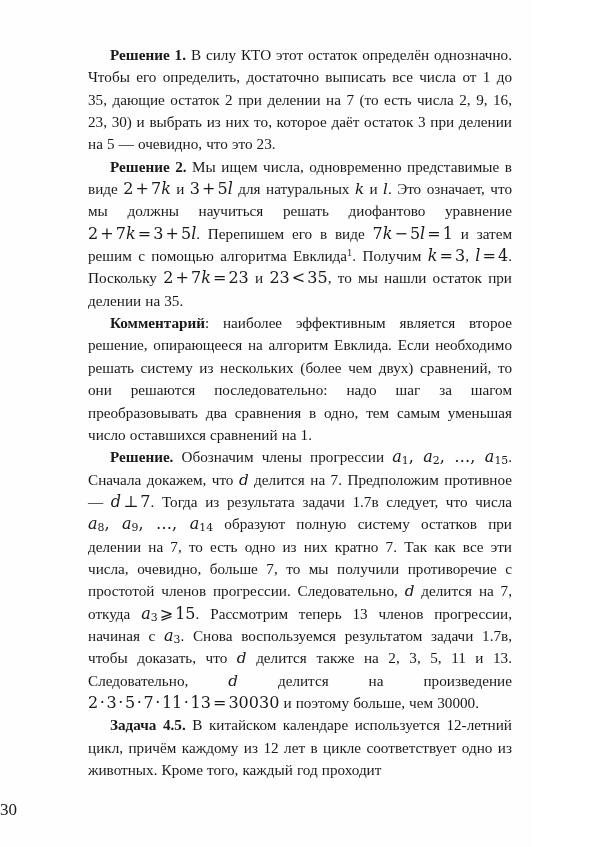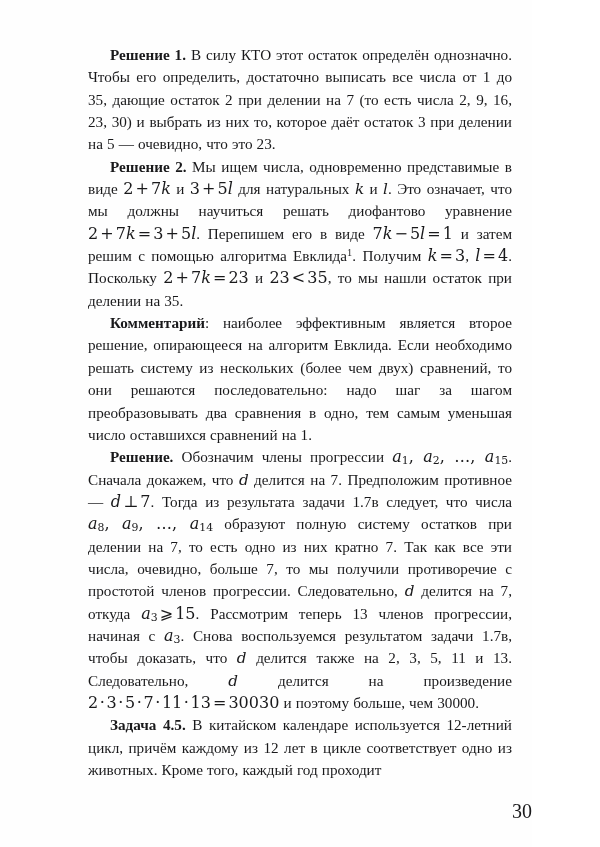--- a/index.html
+++ b/index.html
@@ -91,22 +91,22 @@
   .footnote-text sup {
     font-size: 0.7em;
     vertical-align: 0.45em;
     line-height: 0;
   }
   .page-number {
     position: absolute;
     left: 0;
     right: 0;
     top: 800px;
-    text-align: right;
-    font-size: 20px;
+    text-align: left;
+    font-size: 17px;
   }
 </style>
 </head>
 <body>
 
 <div class="page">
 
   <div class="textblock">
 
     <p class="para"><span class="lead">Решение 1.</span><span> В силу КТО этот остаток определён однозначно. Чтобы его определить, достаточно выписать все числа от 1 до 35, дающие остаток 2 при делении на 7 (то есть числа 2, 9, 16, 23, 30) и выбрать из них то, которое даёт остаток 3 при делении на 5 — очевидно, что это 23.</span></p>

